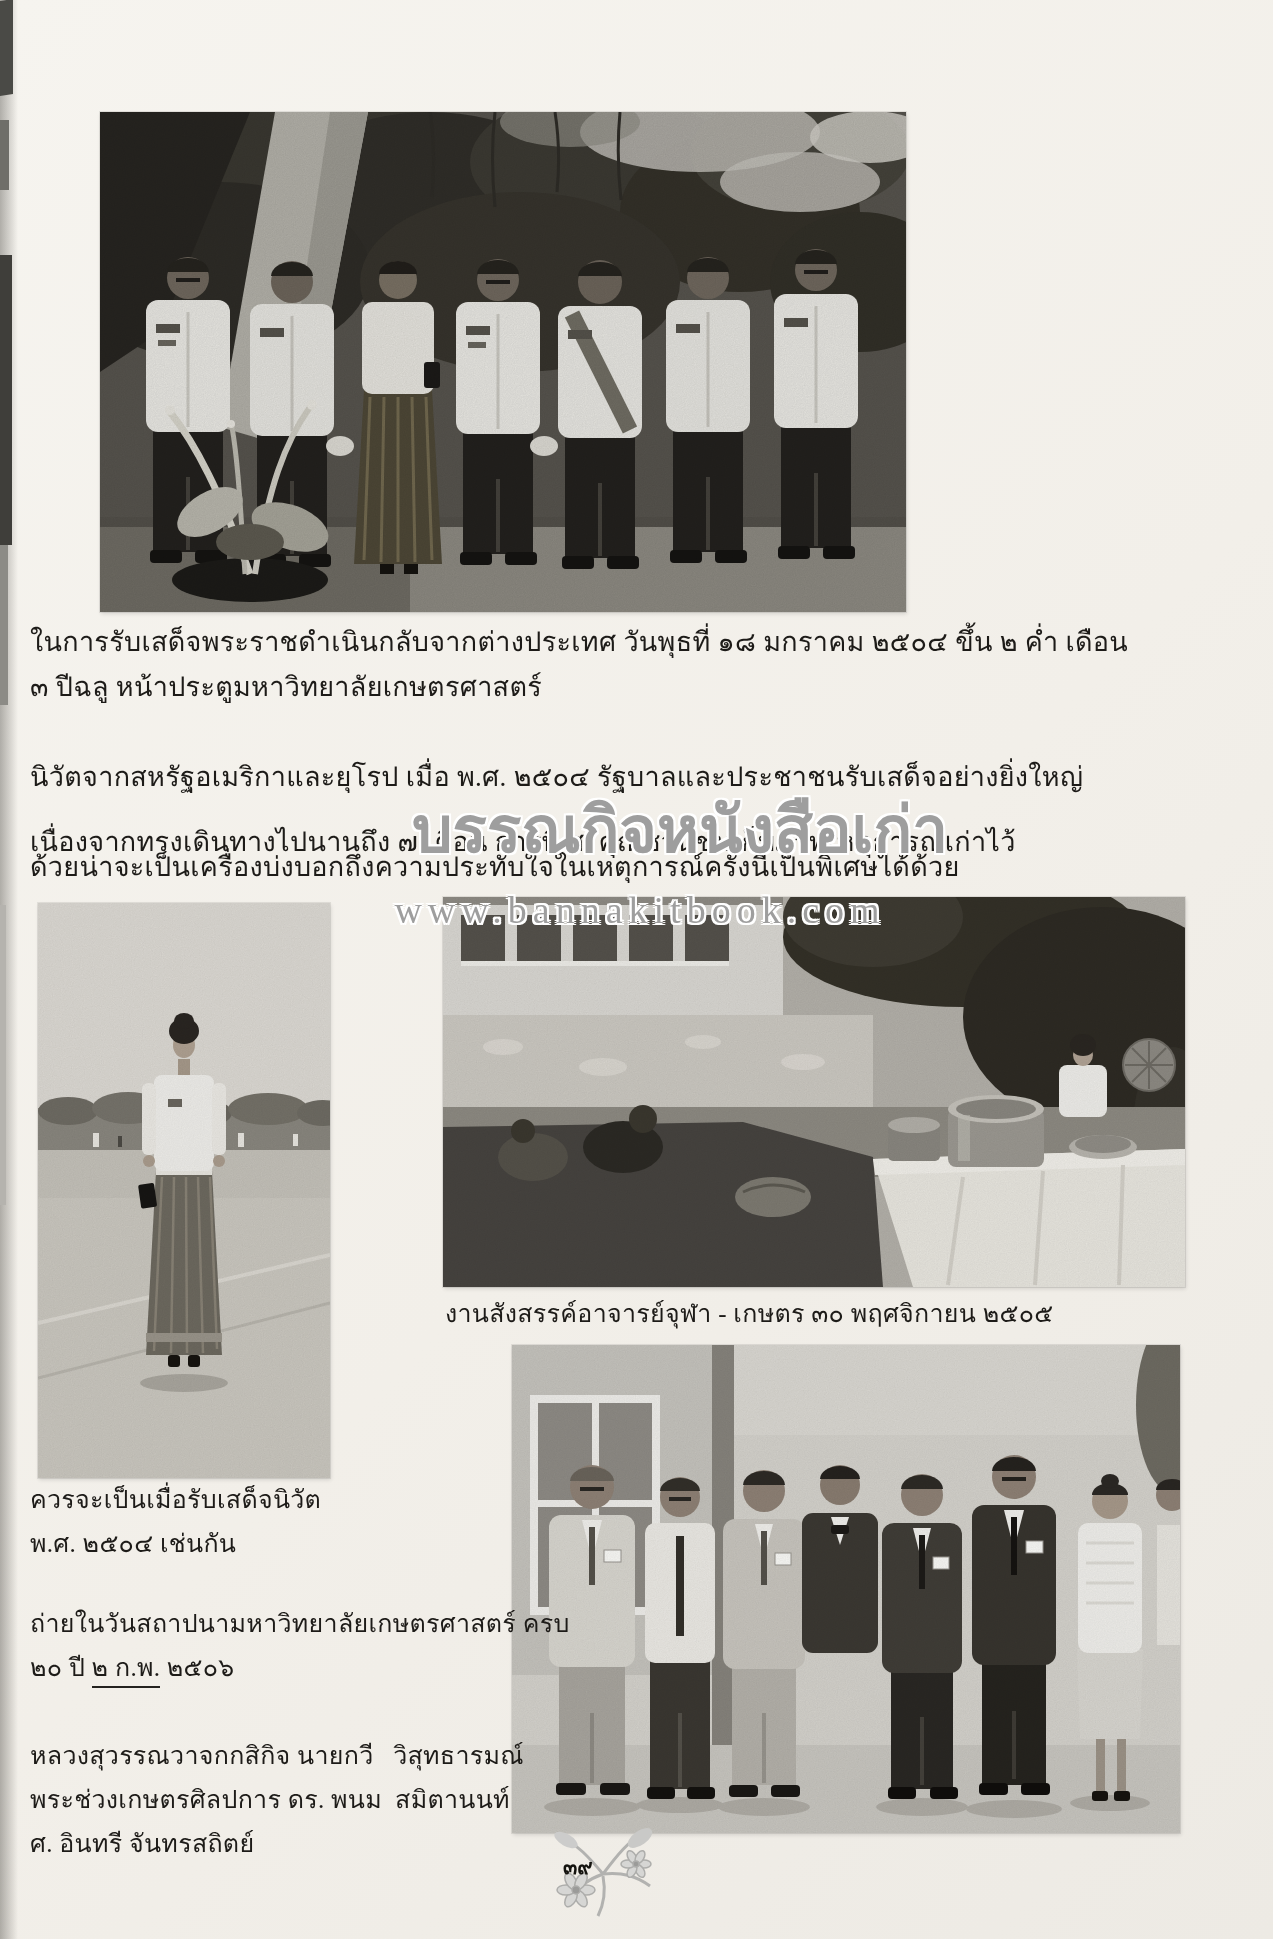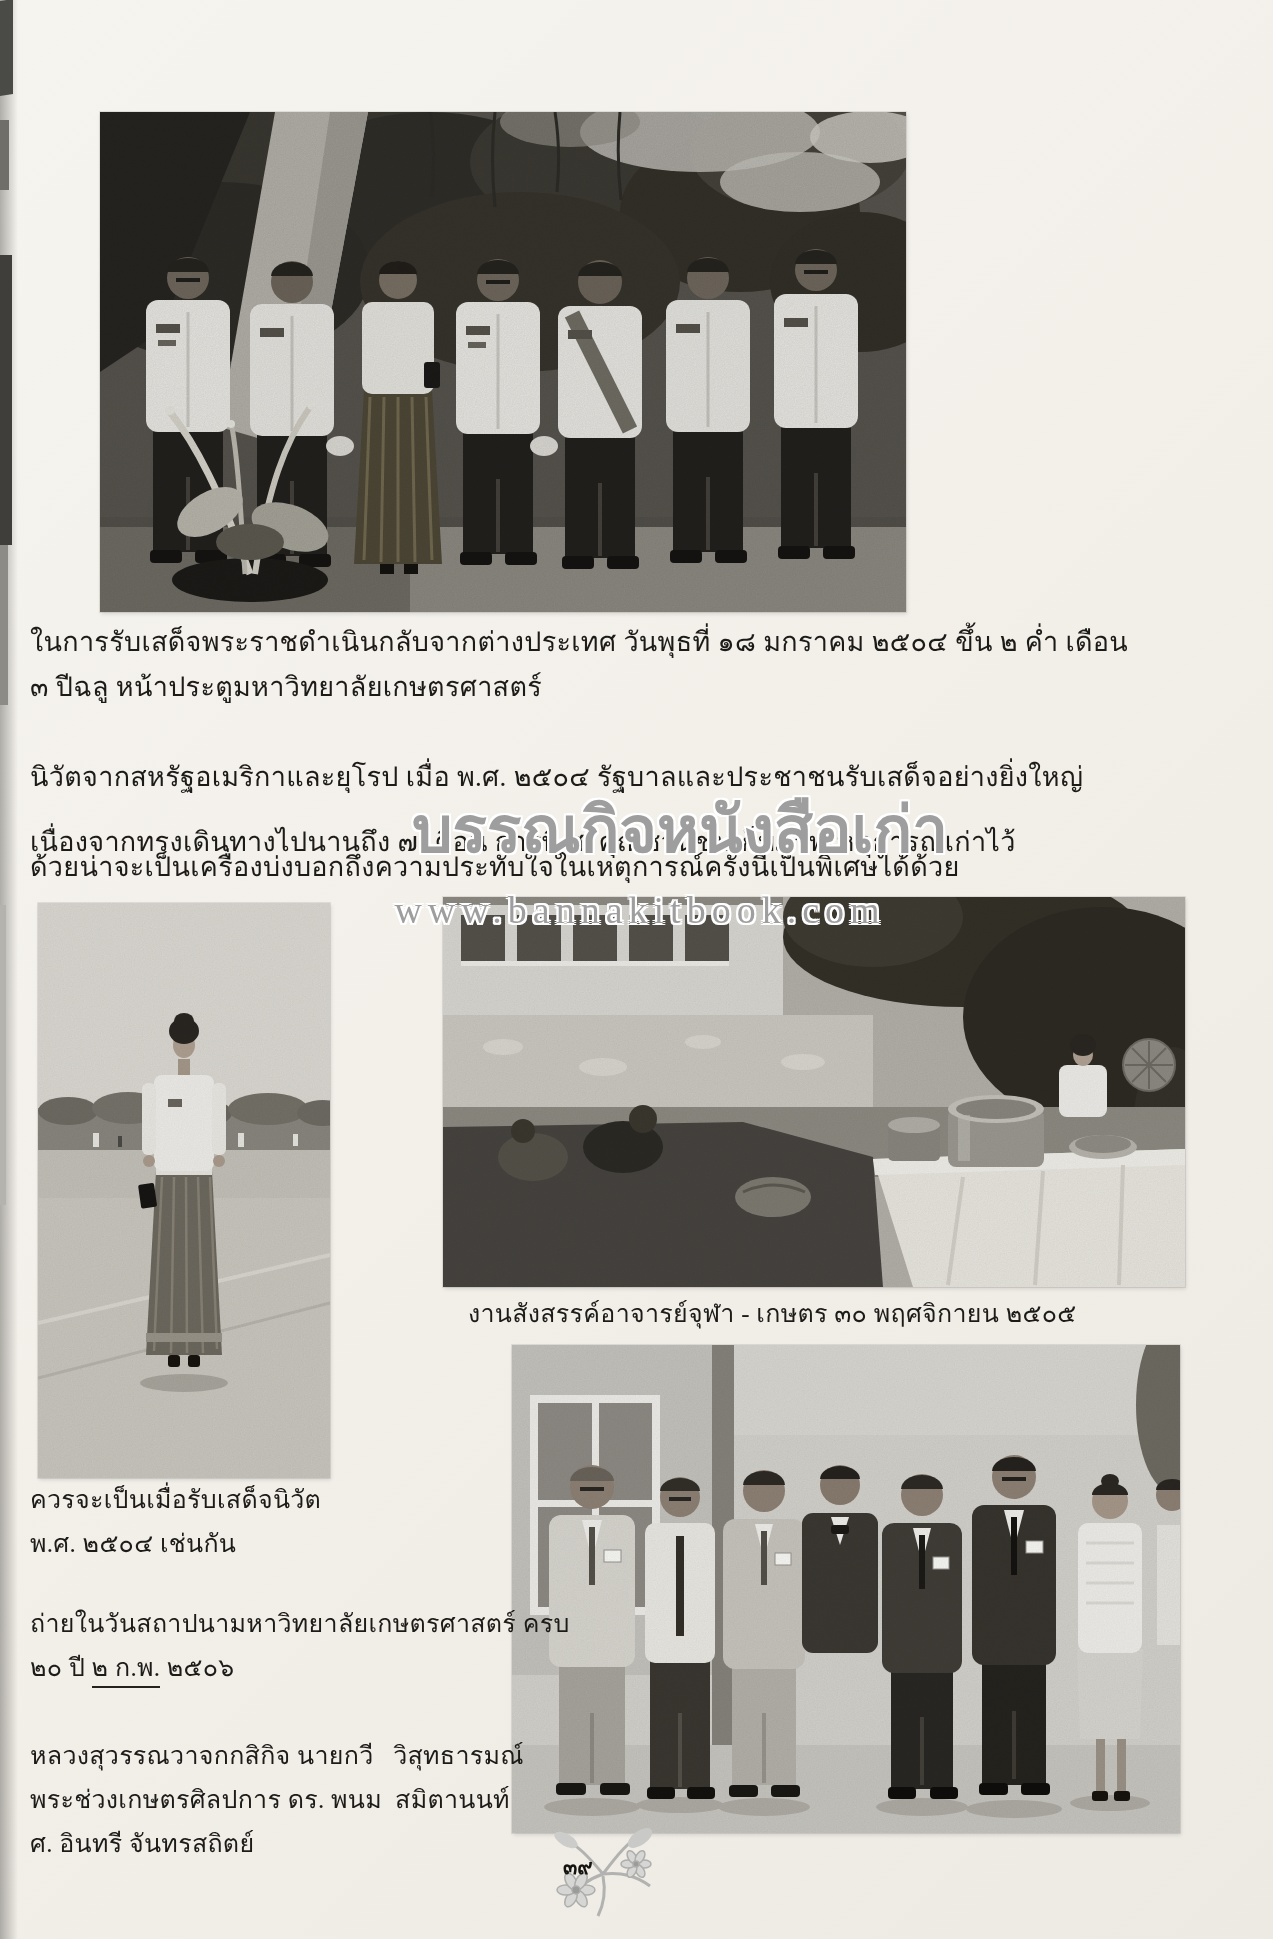--- a/index.html
+++ b/index.html
@@ -324,21 +324,21 @@
         <ellipse cx="640" cy="148" rx="13" ry="11" fill="#2b2722"></ellipse>
       </g>
       <g>
         <circle cx="706" cy="168" r="26" fill="#8e8b84" stroke="#6e6b64" stroke-width="2"></circle>
         <path d="M706,144 v48 M682,168 h48 M689,151 l34,34 M723,151 l-34,34" stroke="#6e6b64" stroke-width="2"></path>
       </g>
       <rect width="742" height="390" filter="url(#gr3)" opacity=".12"></rect>
     </svg>
   </figure>
 
-  <div class="t cap" style="left:468px;top:1294px;">งานสังสรรค์อาจารย์จุฬา - เกษตร ๓๐ พฤศจิกายน ๒๕๐๕</div>
+  <div class="t cap" style="left:445px;top:1294px;">งานสังสรรค์อาจารย์จุฬา - เกษตร ๓๐ พฤศจิกายน ๒๕๐๕</div>
 
   <figure class="photo" style="left:512px;top:1345px;width:668px;height:488px;">
     <svg width="668" height="488" viewBox="0 0 668 488">
       <defs>
         <filter id="gr4">
             <feTurbulence type="fractalNoise" baseFrequency="0.9" numOctaves="2"></feTurbulence>
             <feColorMatrix type="matrix" values="0 0 0 0 0  0 0 0 0 0  0 0 0 0 0  0.3 0.3 0.3 0 0"></feColorMatrix>
           </filter>
       </defs>
       <rect width="668" height="488" fill="#d5d3cd"></rect>

